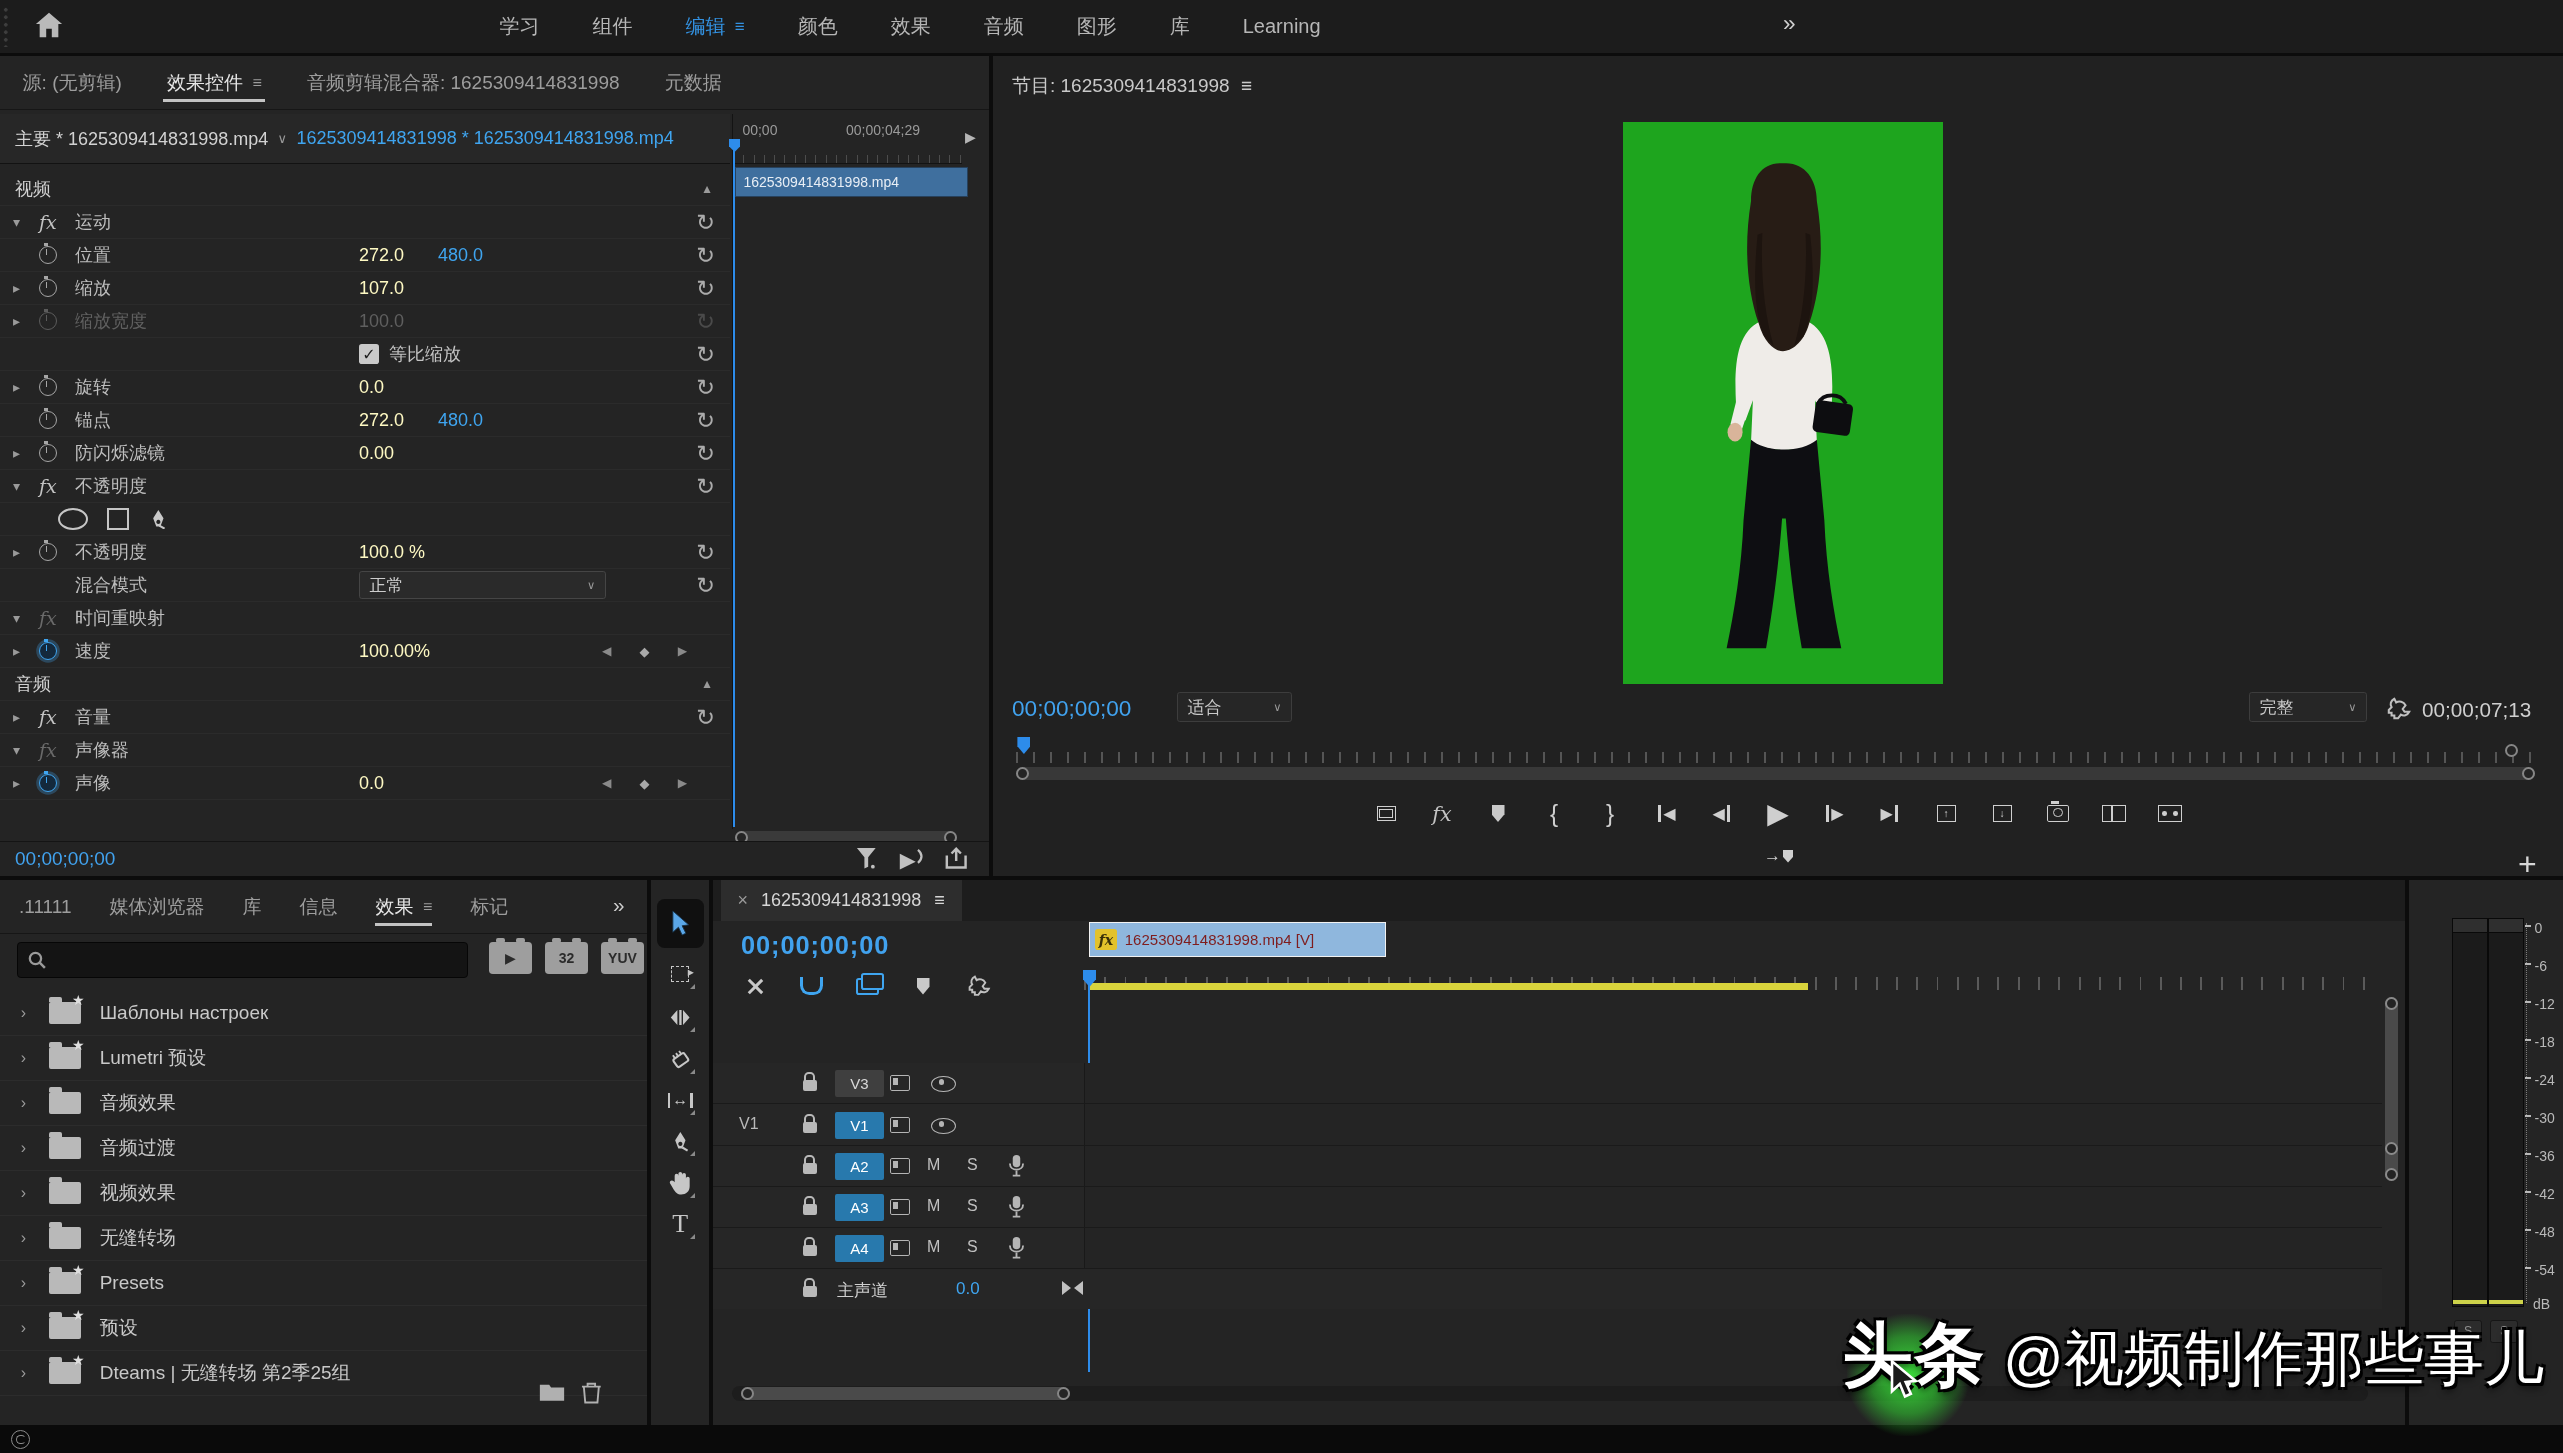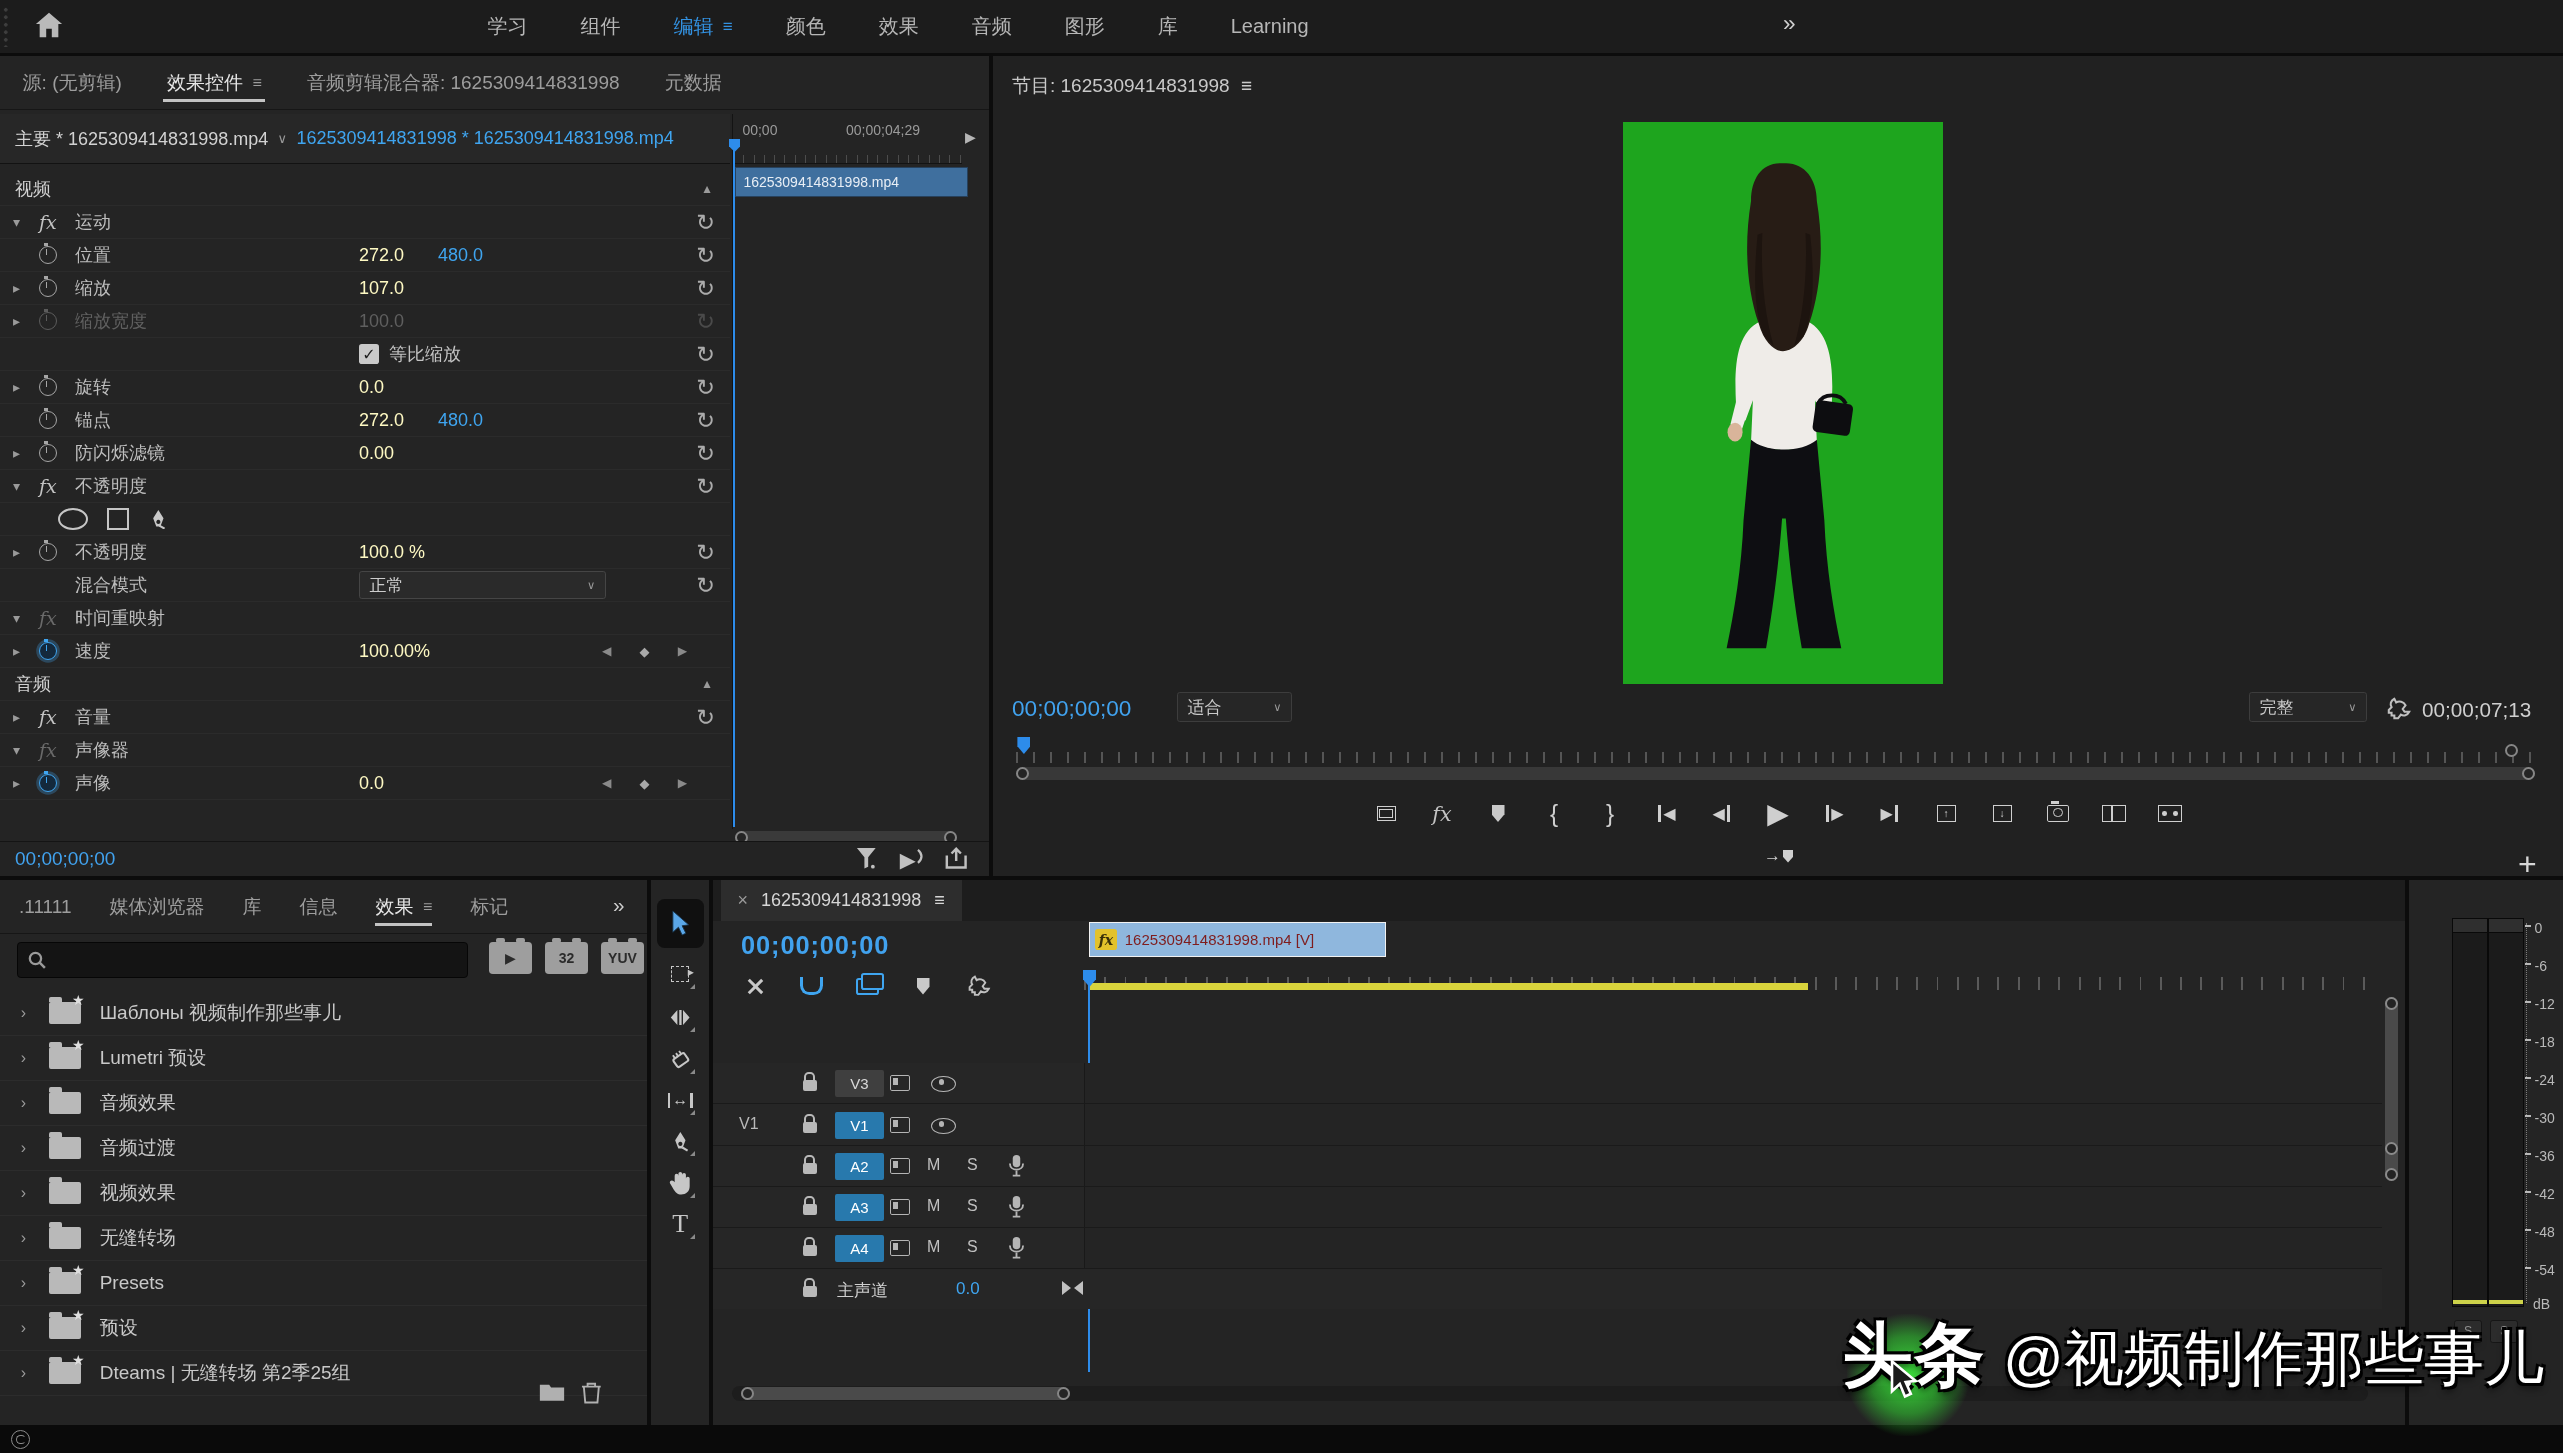--- a/index.html
+++ b/index.html
@@ -4,21 +4,21 @@
 <style>
   html,body{margin:0;padding:0;background:#0c0c0c;width:2563px;height:1454px;overflow:hidden;
     font-family:"Liberation Sans","DejaVu Sans",sans-serif;color:#c8c8c8;-webkit-font-smoothing:antialiased}
   .panel{position:absolute;background:#242424;overflow:hidden}
 
   
   #topbar{left:0;top:0;width:2563px;height:53px;background:#1c1c1c}
   #grip{position:absolute;left:1.9px;top:5.6px;width:9.4px;height:41px;
     background:radial-gradient(#3e3e3e 1.5px,transparent 1.6px);background-size:7.5px 7.5px}
   #home{position:absolute;left:34px;top:11.3px}
-  #wstabs{position:absolute;left:0;top:0;width:1796px;height:53px;display:flex;align-items:center;justify-content:center;gap:53px;font-size:20px;color:#b6b6b6}
+  #wstabs{position:absolute;left:12px;top:0;width:1796px;height:53px;display:flex;align-items:center;justify-content:center;gap:53px;font-size:20px;color:#b6b6b6}
   .wstab{display:flex;gap:9.4px;align-items:center;cursor:default}
   .wstab .mn{font-size:17px}
   .wstab.act{color:#3392e2}
   #ovf{position:absolute;left:1783px;top:11.3px;font-size:22.6px;color:#cfcfcf;letter-spacing:-2.8px}
 
   
   .ptabs{position:absolute;left:0;top:0;right:0;height:53px;display:flex;align-items:center;font-size:19px;color:#9d9d9d;background:#242424;border-bottom:0.9px solid #161616}
   .ptab{padding:0 22.6px;height:100%;display:flex;align-items:center;gap:9.4px;white-space:nowrap;position:relative}
   .ptab.act{color:#e6e6e6}
   .ptab.act::after{content:"";position:absolute;left:19px;right:19px;bottom:7.5px;height:2.8px;background:#c3c3c3}
@@ -761,21 +761,21 @@
       <span class="brick">YUV</span>
     </div>
 
   <div id="ftree">
 
       <div class="frow">
         <span class="fchev">›</span>
         <span class="ficon">
           <span class="fstar">★</span>
         </span>
-        <span class="fname">Шаблоны 视频制作那些事儿</span>
+        <span class="fname">Шаблоны настроек</span>
       </div>
 
       <div class="frow">
         <span class="fchev">›</span>
         <span class="ficon">
           <span class="fstar">★</span>
         </span>
         <span class="fname">Lumetri 预设</span>
       </div>
 

